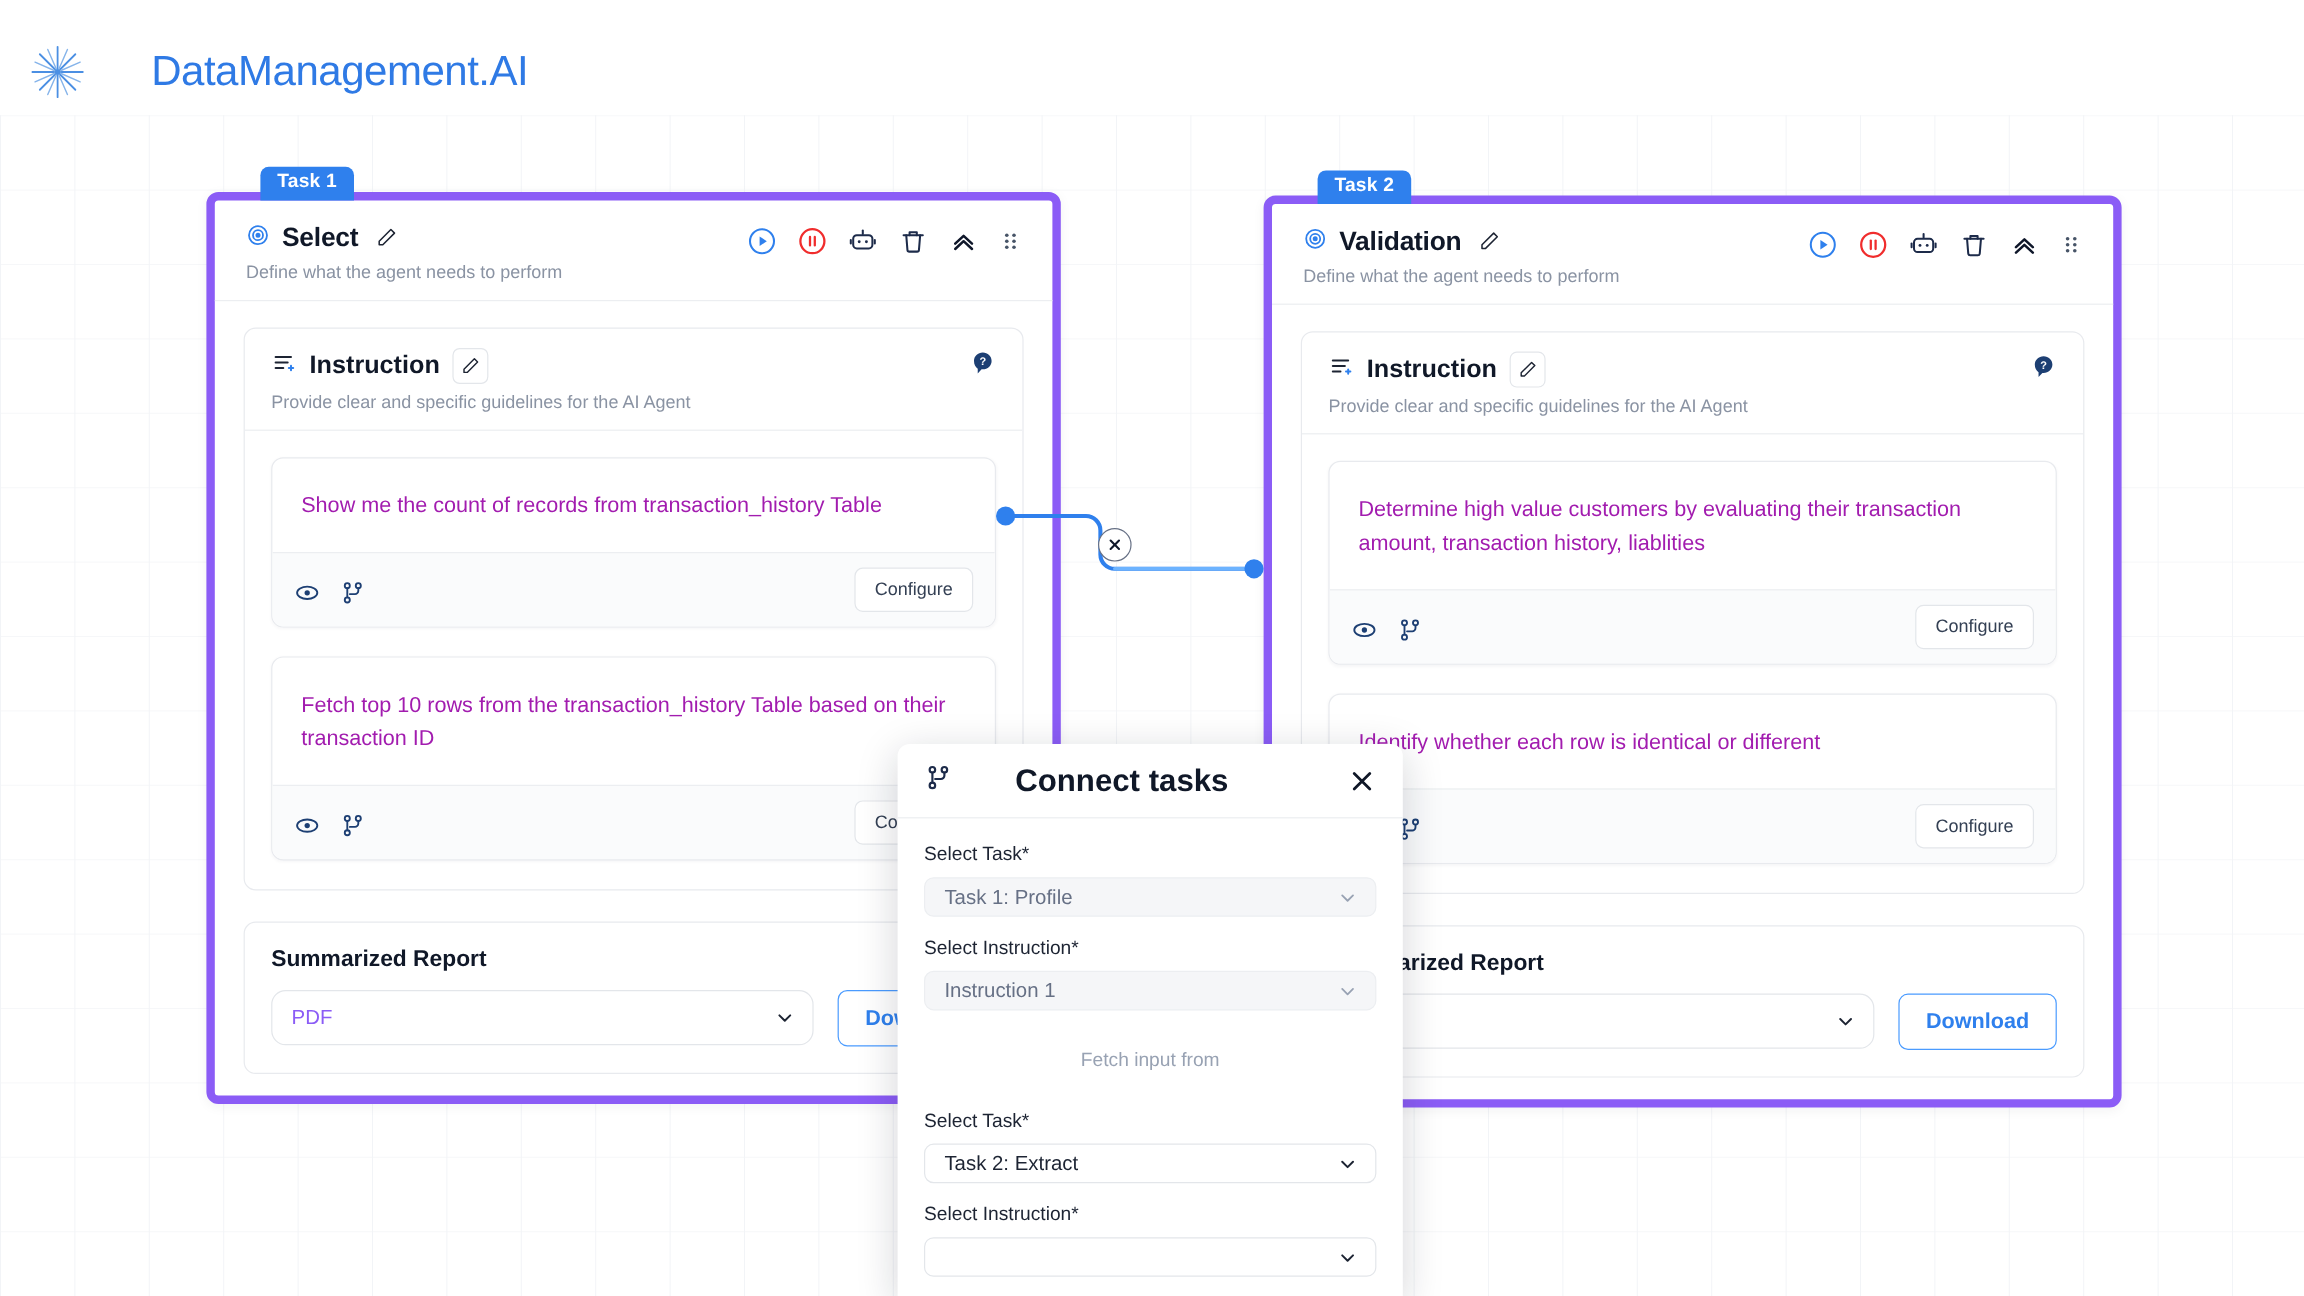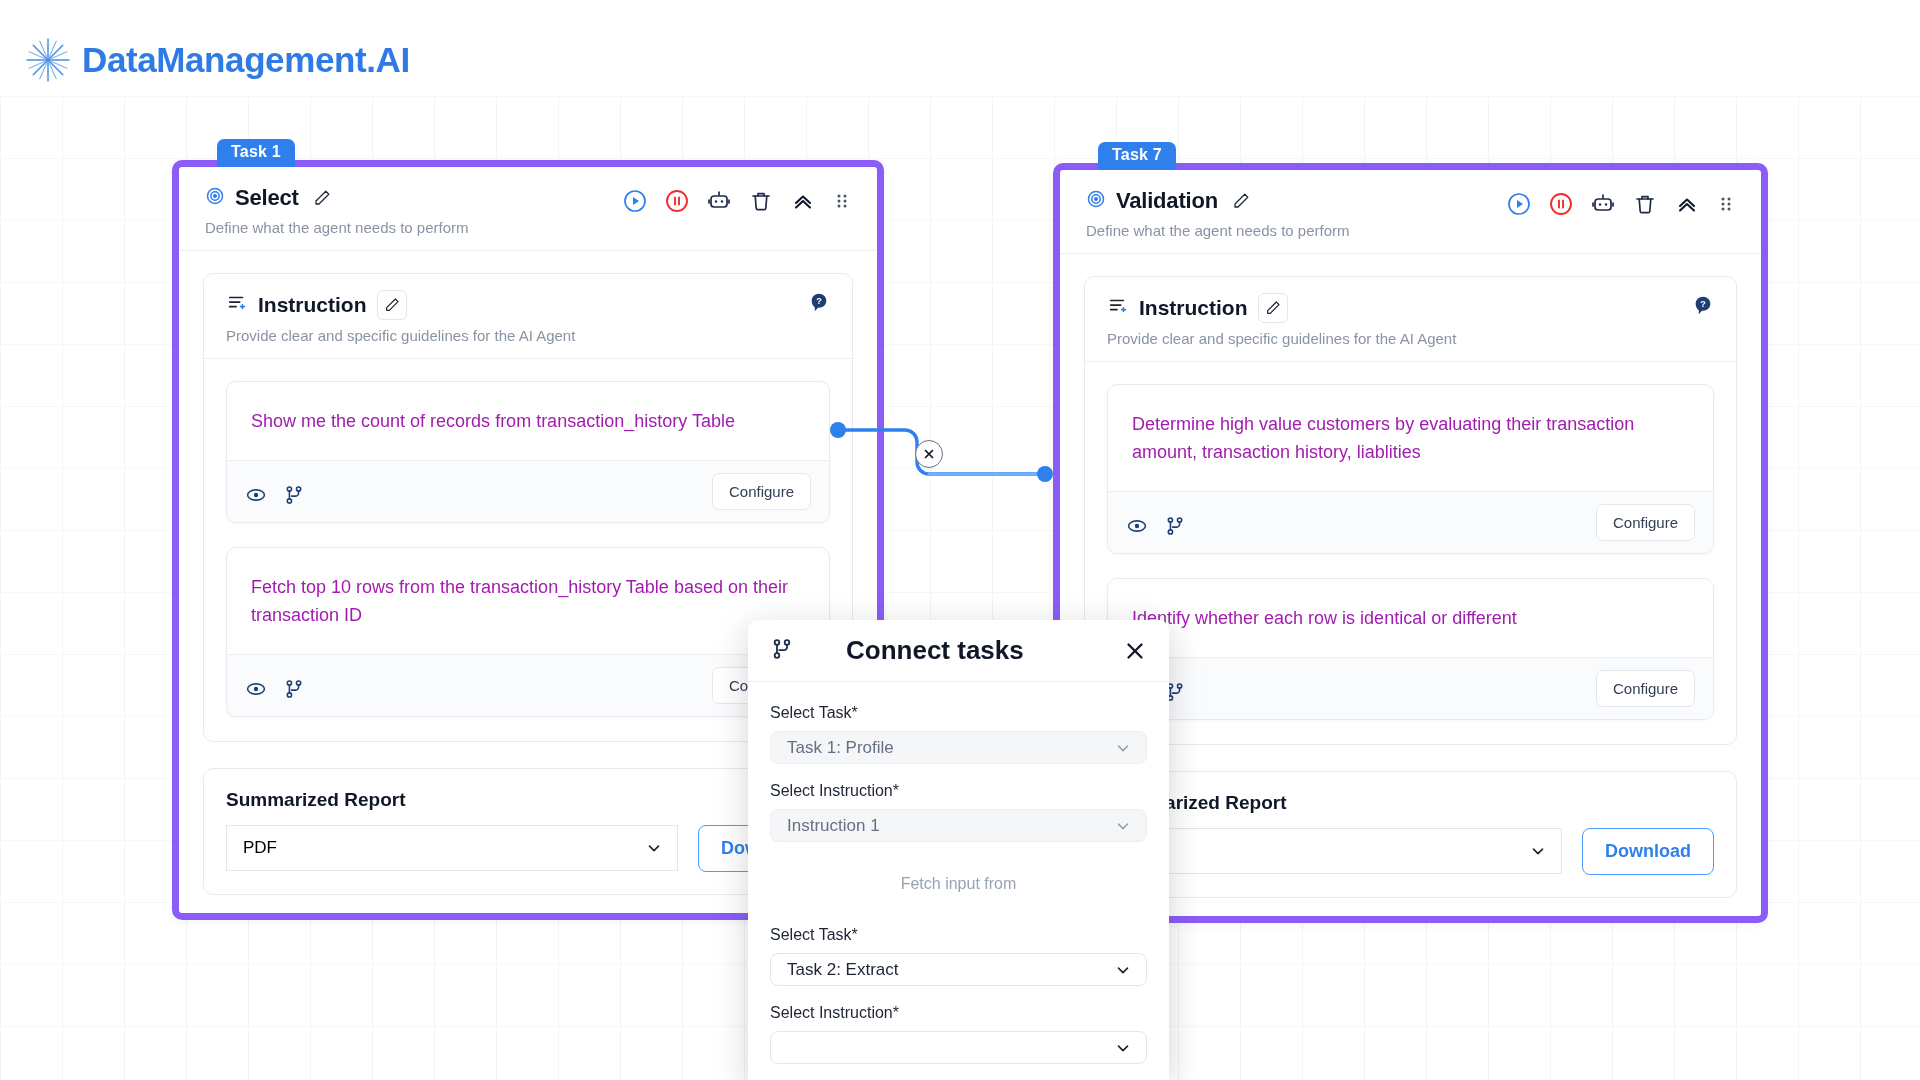--- a/index.html
+++ b/index.html
@@ -8,22 +8,22 @@
     width: 1920px; height: 1080px;
     background: #ffffff;
     font-family: "Liberation Sans", "DejaVu Sans", sans-serif;
     overflow: hidden;
   }
   #root { position: relative; width: 1920px; height: 1080px; background: #fff; }
 
   
   .brand { position: absolute; left: 24px; top: 36px; display: flex; align-items: center; gap: 10px; }
   .brand-mark { width: 48px; height: 48px; flex: 0 0 48px; }
-  .brand-text { font-size: 35px; font-weight: 700; color: #2f7ae5; letter-spacing: -0.4px;
-                font-family: "Liberation Sans", sans-serif; white-space: nowrap; }
+  .brand-text { font-size: 35px; font-weight: 400; color: #2f7ae5; letter-spacing: -0.4px;
+                font-family: "Liberation Sans", sans-serif; white-space: nowrap; margin-left: 44px; }
 
   
   .canvas { position: absolute; left: 0; top: 96px; width: 1920px; height: 984px;
             background-image:
               linear-gradient(to right, #f2f4f7 1px, transparent 1px),
               linear-gradient(to bottom, #f6f7f9 1px, transparent 1px);
             background-size: 62px 62px; }
 
   
   .task-card { position: absolute; background: #ffffff; border: 7px solid #8b5cf6;
@@ -66,22 +66,22 @@
   .foot-icons { display: flex; align-items: center; gap: 16px; }
   .configure-btn { margin-left: auto; background: #fff; border: 1px solid #e3e6ea; border-radius: 7px;
                    padding: 9px 16px; font-size: 15px; color: #344054; cursor: pointer; }
 
   
   .report-box { margin: 26px 24px 0 24px; border: 1px solid #e8eaee; border-radius: 10px;
                 padding: 20px 22px 22px 22px; background: #fff; }
   .report-title { font-size: 19px; font-weight: 700; color: #101828; margin-bottom: 14px; }
   .report-row { display: flex; align-items: center; gap: 20px; }
   .select-ctl { position: relative; flex: 1 1 auto; height: 46px; border: 1px solid #e3e6ea;
-                border-radius: 0; background: #fff; display: flex; align-items: center;
-                padding: 0 40px 0 16px; font-size: 17px; color: #000000; cursor: pointer; }
+                border-radius: 12px; background: #fff; display: flex; align-items: center;
+                padding: 0 40px 0 16px; font-size: 17px; color: #8b5cf6; cursor: pointer; }
   .select-ctl .chev { position: absolute; right: 14px; top: 50%; transform: translateY(-50%); line-height: 0; }
   .download-btn { flex: 0 0 auto; border: 1px solid #4a9bff; border-radius: 8px; background: #fff;
                   color: #2f80ed; font-size: 18px; font-weight: 700; padding: 12px 22px; cursor: pointer; }
 
   
   .connector { position: absolute; left: 0; top: 0; width: 1920px; height: 1080px; pointer-events: none; }
   .conn-x { position: absolute; left: 915px; top: 440px; width: 28px; height: 28px; border-radius: 50%;
             background: #fff; border: 1.6px solid #667085; display: flex; align-items: center;
             justify-content: center; cursor: pointer; pointer-events: auto; }
 
@@ -301,21 +301,21 @@
                 <polyline points="6,9.5 12,15.5 18,9.5"></polyline>
               </svg>
           </span>
         </div>
         <button class="download-btn">Download</button>
       </div>
     </div>
   </div>
 
   <div class="task-card" id="task2-card">
-    <div class="task-badge">Task 7</div>
+    <div class="task-badge">Task 2</div>
 
     <div class="task-head">
       <div class="task-title-row">
         <span>
           <svg width="20" height="20" viewBox="0 0 24 24" fill="none" stroke="#2f80ed" stroke-width="1.8">
             <circle cx="12" cy="12" r="9"></circle>
               <circle cx="12" cy="12" r="5"></circle>
               <circle cx="12" cy="12" r="1.6" fill="#2f80ed"></circle>
           </svg>
         </span>

